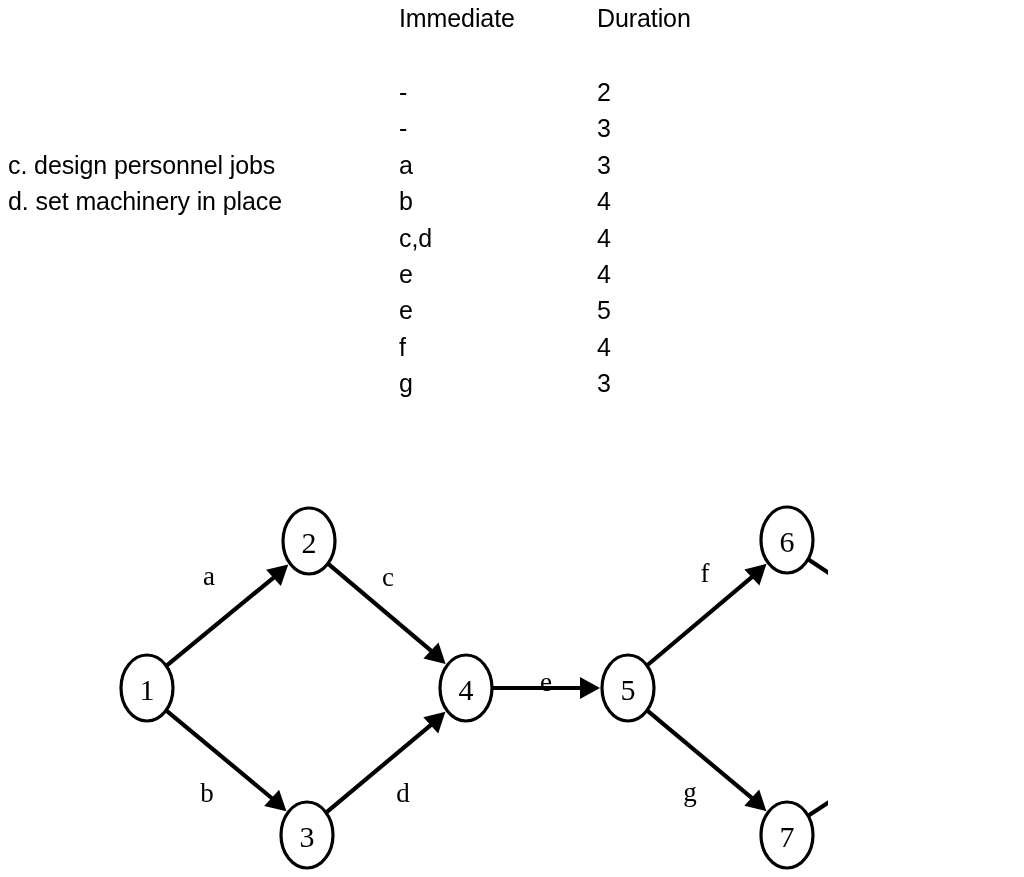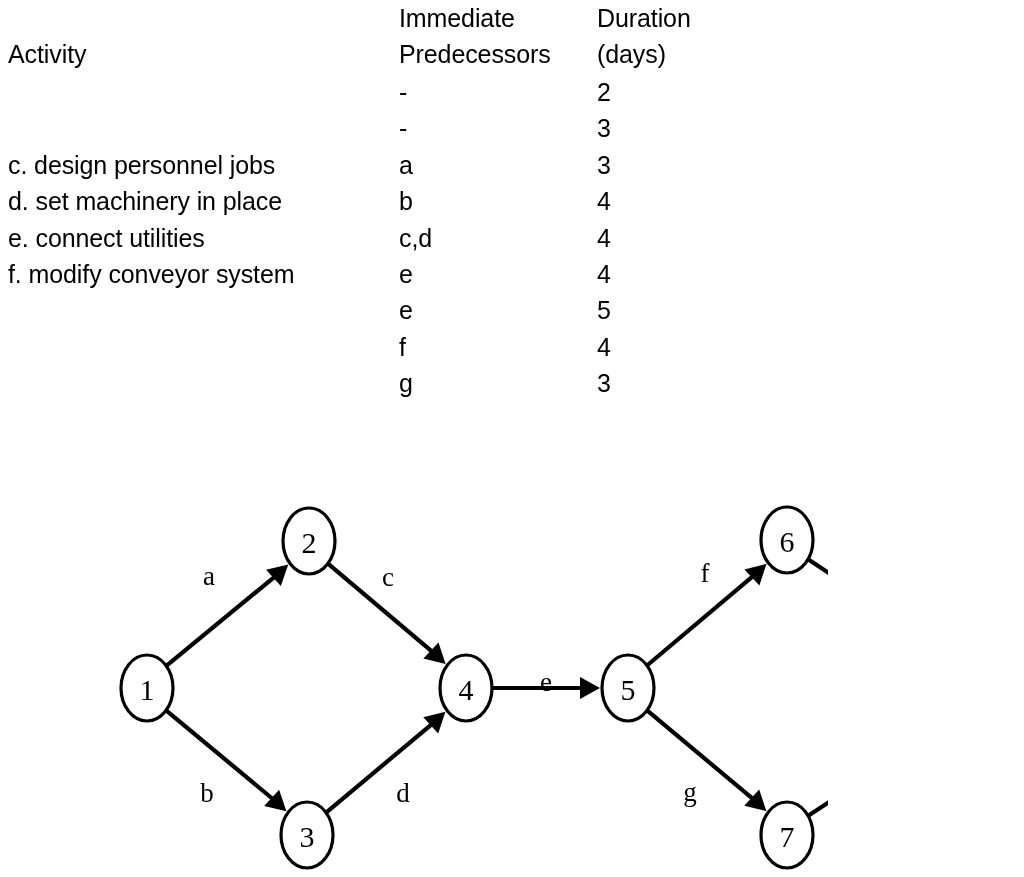--- a/index.html
+++ b/index.html
@@ -88,25 +88,20 @@
 
 <div id="page">
 
   <section id="activity-table">
 
     <div class="thead-row head-line1">
       <div class="cell col-pred">Immediate</div>
       <div class="cell col-dur">Duration</div>
     </div>
 
-    <div class="thead-row head-line2">
-      <div class="cell col-activity">Activity</div>
-      <div class="cell col-pred">Predecessors</div>
-      <div class="cell col-dur">(days)</div>
-    </div>
 
     <div id="table-body">
         <div class="tbody-row" style="top: 74px;">
           <div class="cell col-pred">-</div>
           <div class="cell col-dur">2</div>
         </div>
         <div class="tbody-row" style="top: 110.4px;">
           <div class="cell col-pred">-</div>
           <div class="cell col-dur">3</div>
         </div>
@@ -114,26 +109,24 @@
           <div class="cell col-activity">c. design personnel jobs</div>
           <div class="cell col-pred">a</div>
           <div class="cell col-dur">3</div>
         </div>
         <div class="tbody-row" style="top: 183.2px;">
           <div class="cell col-activity">d. set machinery in place</div>
           <div class="cell col-pred">b</div>
           <div class="cell col-dur">4</div>
         </div>
         <div class="tbody-row" style="top: 219.6px;">
-          <div class="cell col-activity">e. connect utilities</div>
           <div class="cell col-pred">c,d</div>
           <div class="cell col-dur">4</div>
         </div>
         <div class="tbody-row" style="top: 256px;">
-          <div class="cell col-activity">f. modify conveyor system</div>
           <div class="cell col-pred">e</div>
           <div class="cell col-dur">4</div>
         </div>
         <div class="tbody-row" style="top: 292.4px;">
           <div class="cell col-pred">e</div>
           <div class="cell col-dur">5</div>
         </div>
         <div class="tbody-row" style="top: 328.8px;">
           <div class="cell col-pred">f</div>
           <div class="cell col-dur">4</div>

